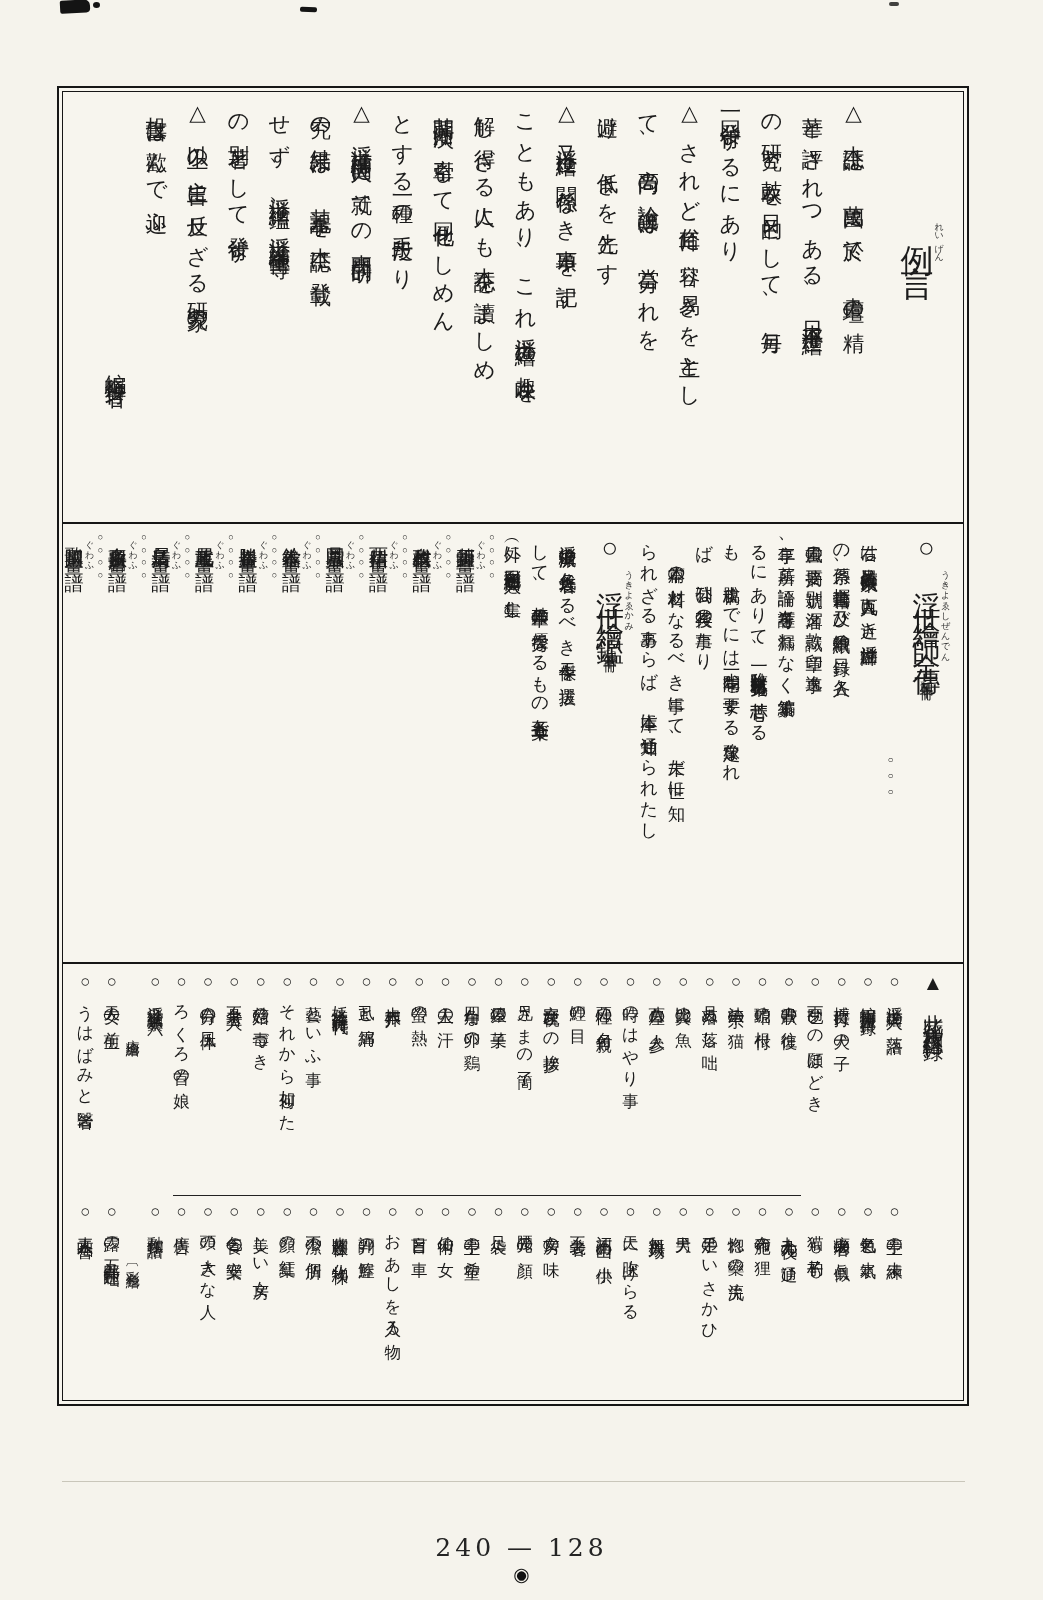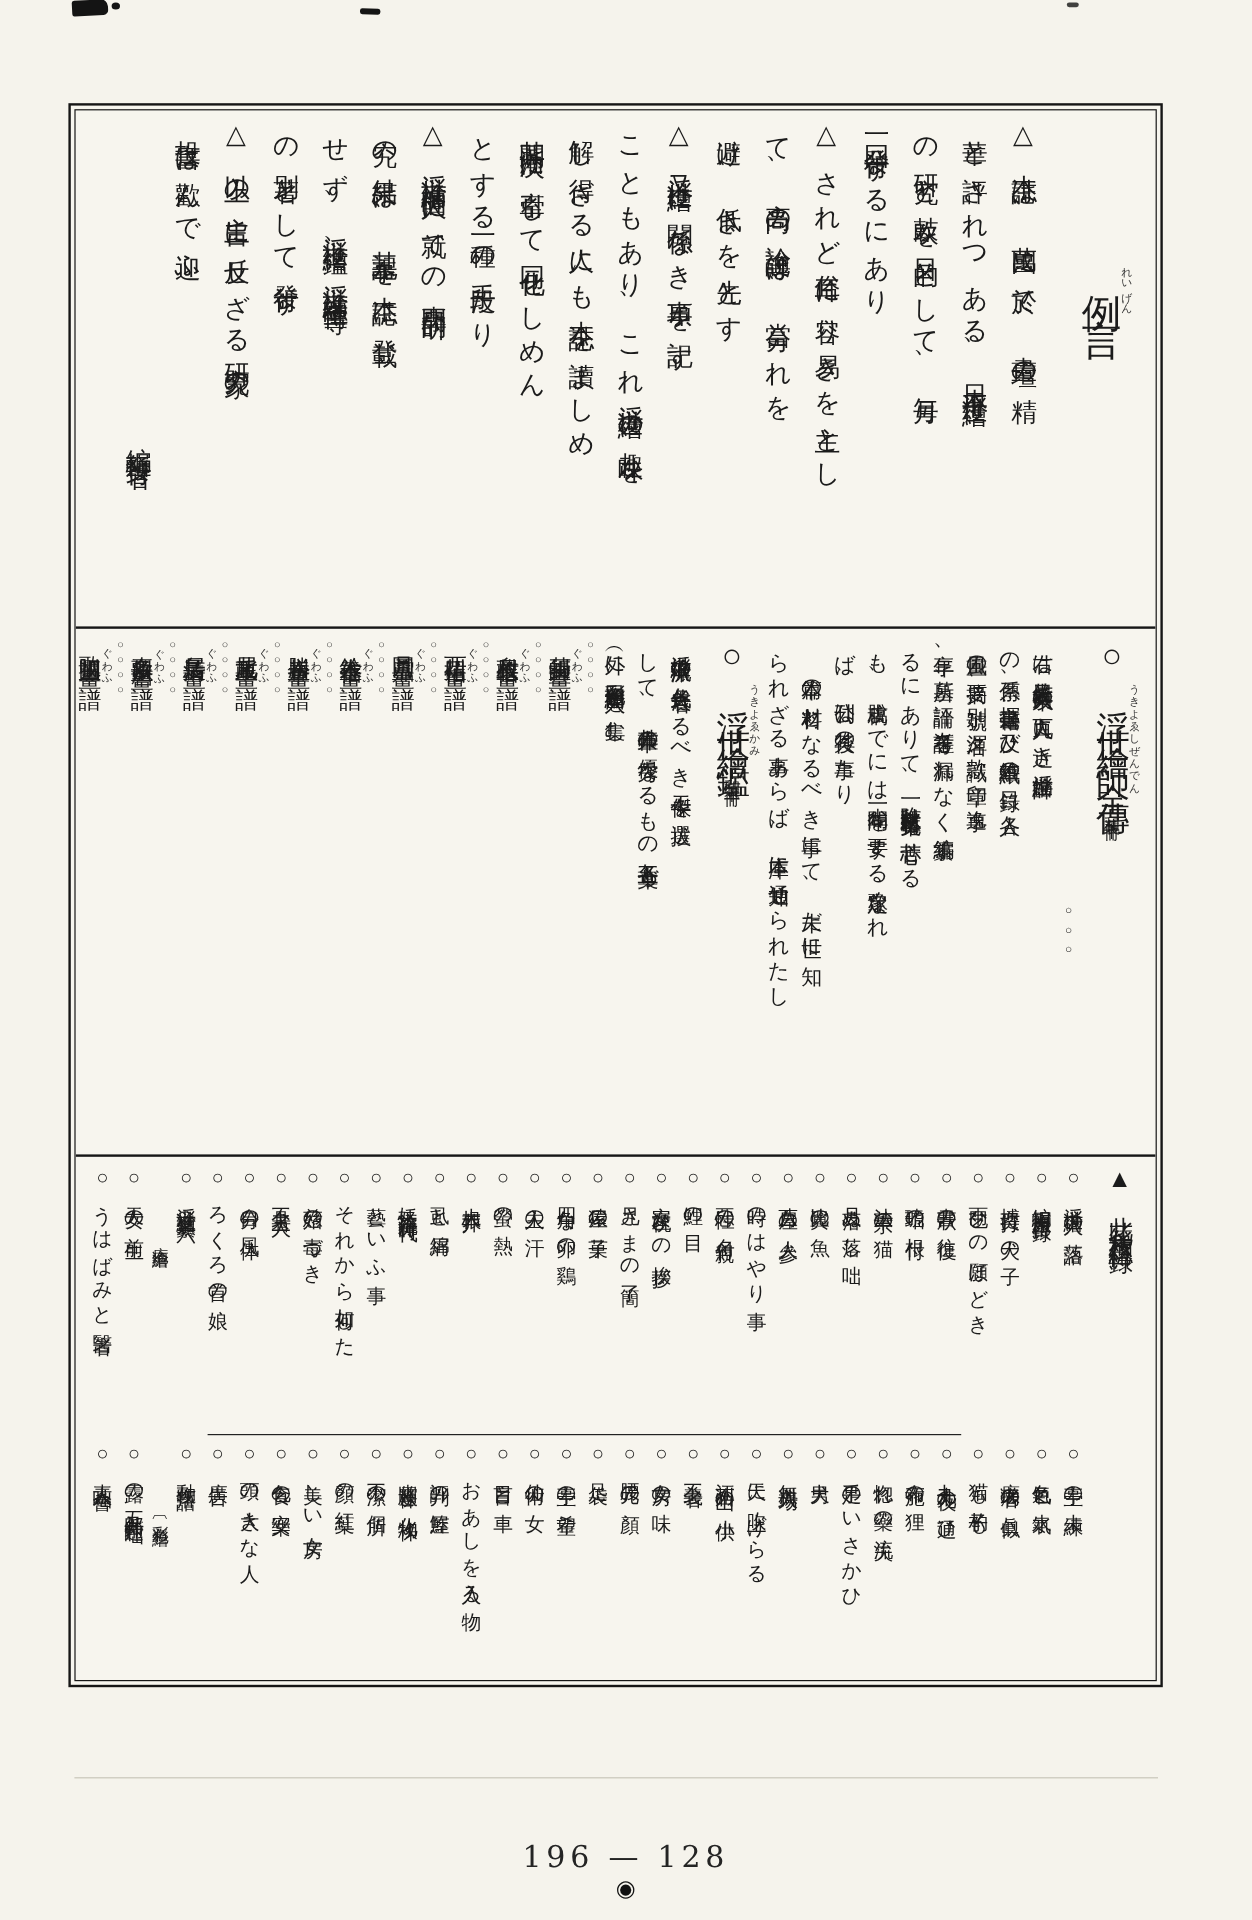--- a/index.html
+++ b/index.html
@@ -154,14 +154,14 @@
           <div class="mcol"><span class="mtop"><span class="mmain">○浮世繪類纂（六）</span><span class="msub">疱瘡繪</span></span><span class="mbot"><span class="mmain">○動作落語</span><span class="msub">〔彩色繪〕</span></span></div>
           <div class="mcol"><span class="mtop">○天女の前生</span><span class="mbot">○露の五郎兵衛辻咄</span></div>
           <div class="mcol"><span class="mtop">○うはばみと醫者</span><span class="mbot">○素人咄會</span></div>
         </div>
     </div>
 
   </div>
 </div>
 
 <div class="footer-rule"></div>
-<div class="footer-pages">196 — 128</div>
+<div class="footer-pages">240 — 128</div>
 <div class="footer-mark">◉</div>
 
 </body></html>

